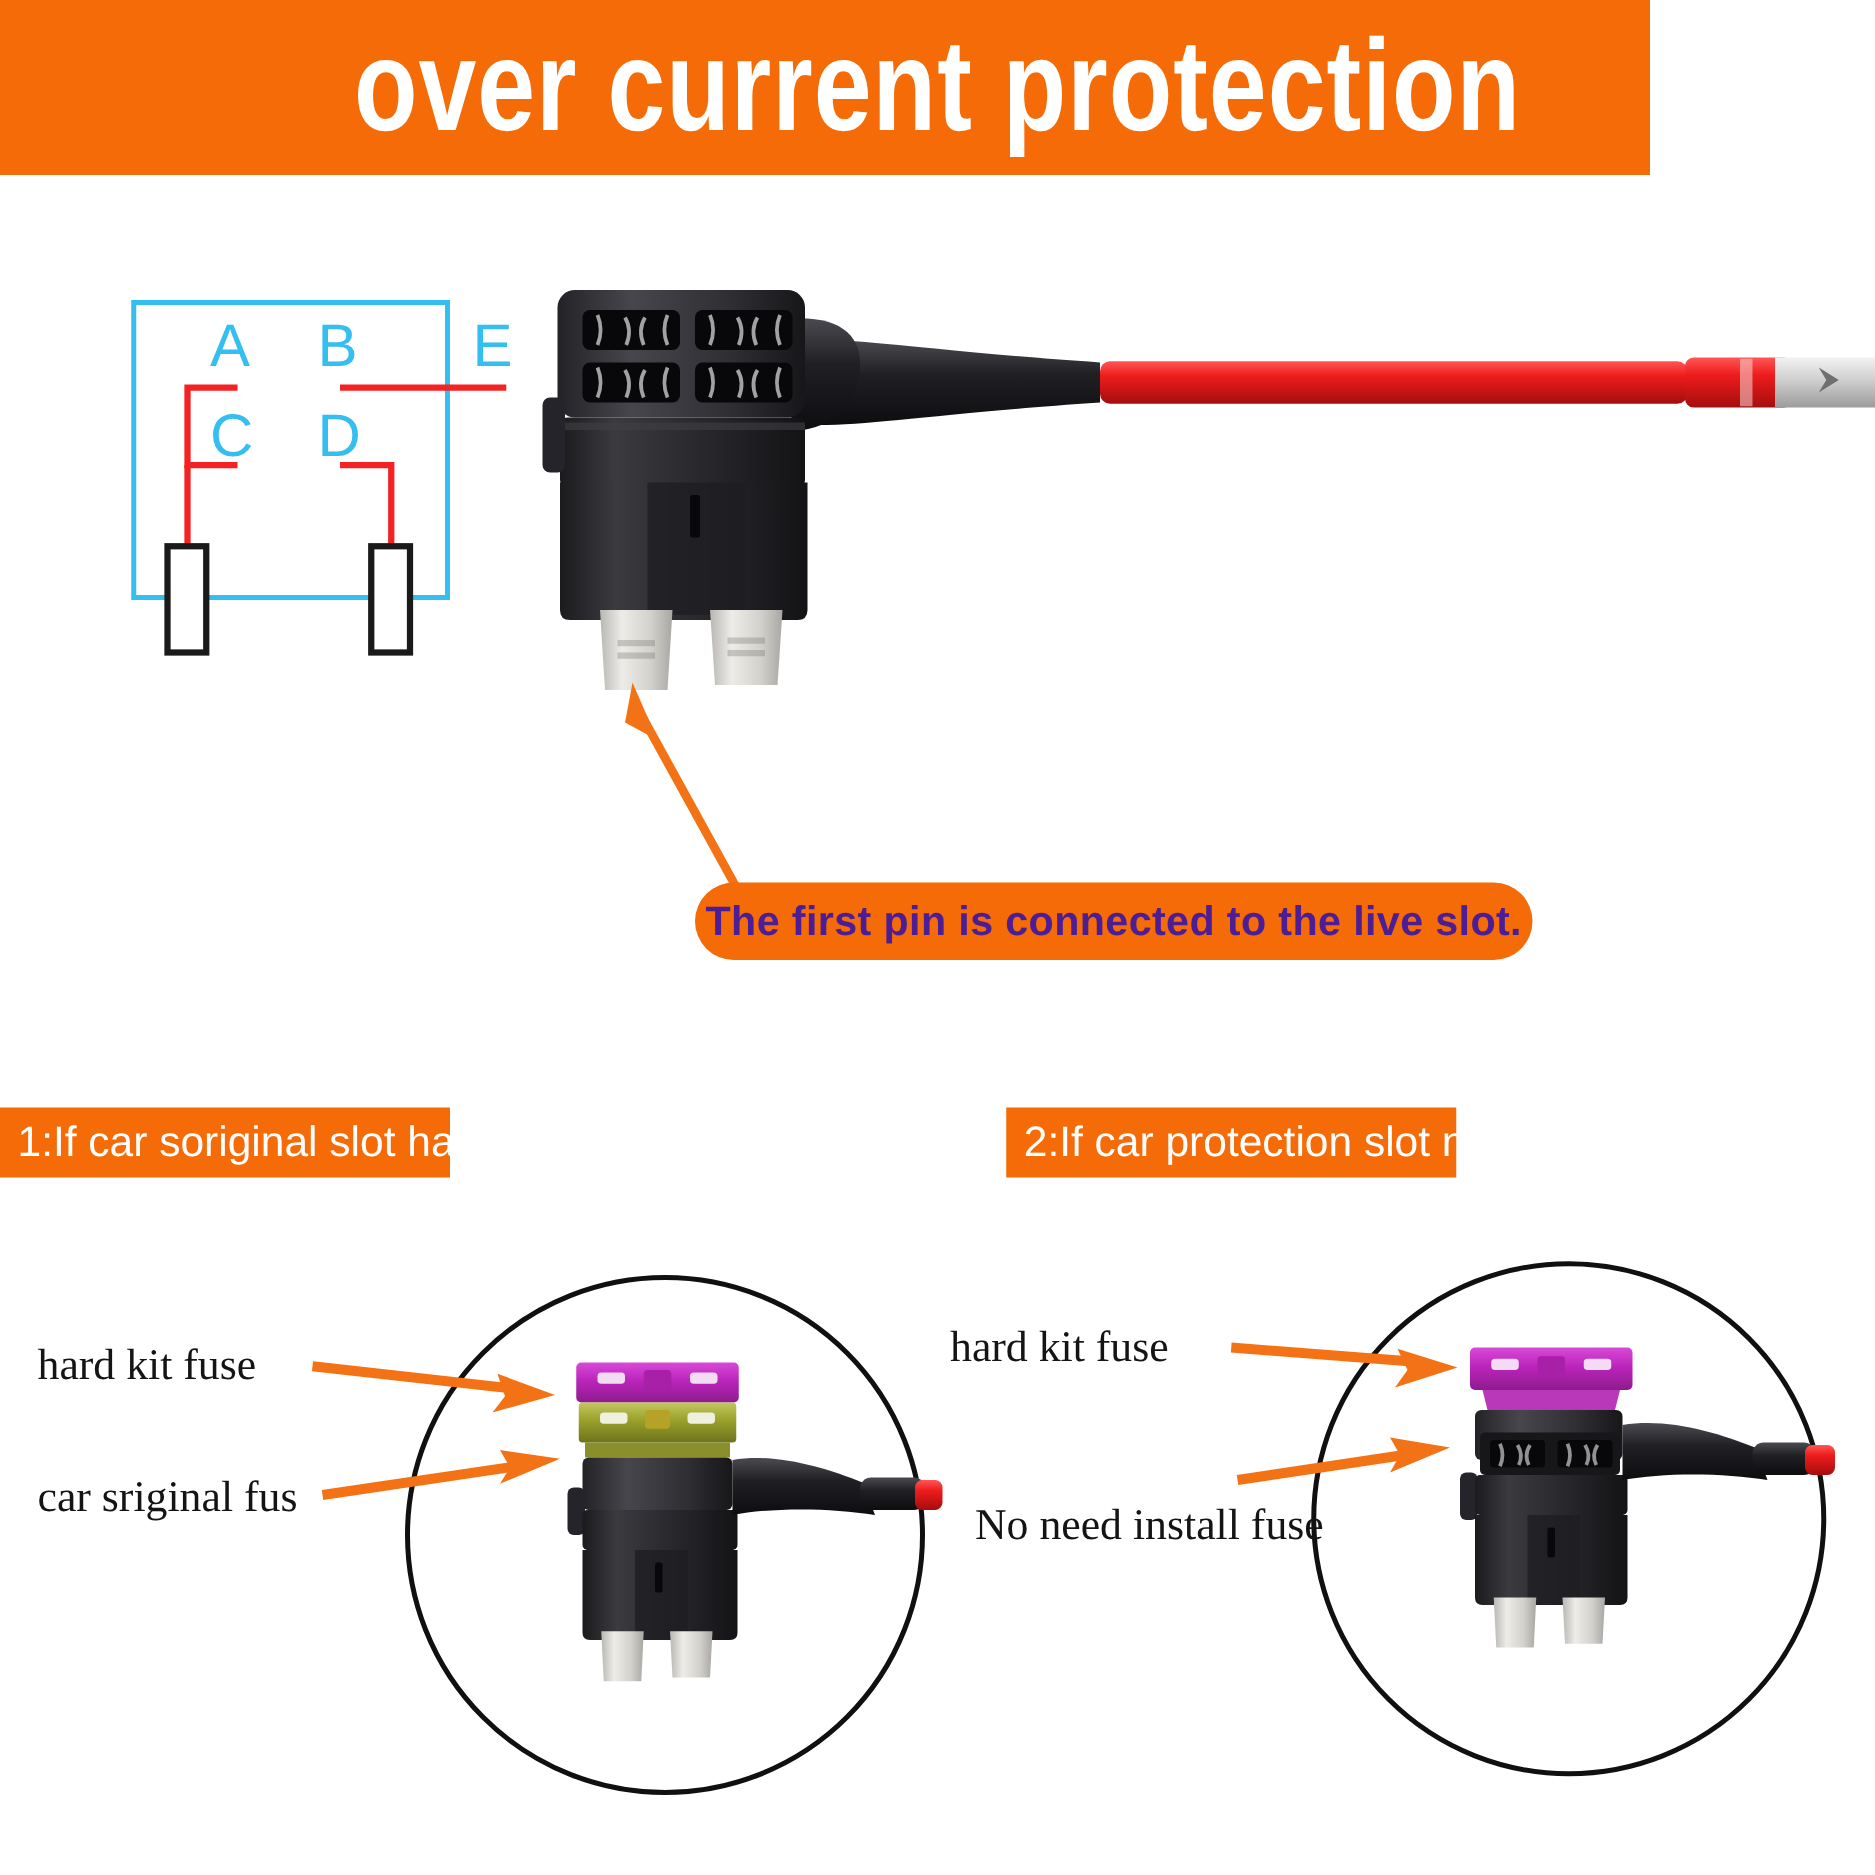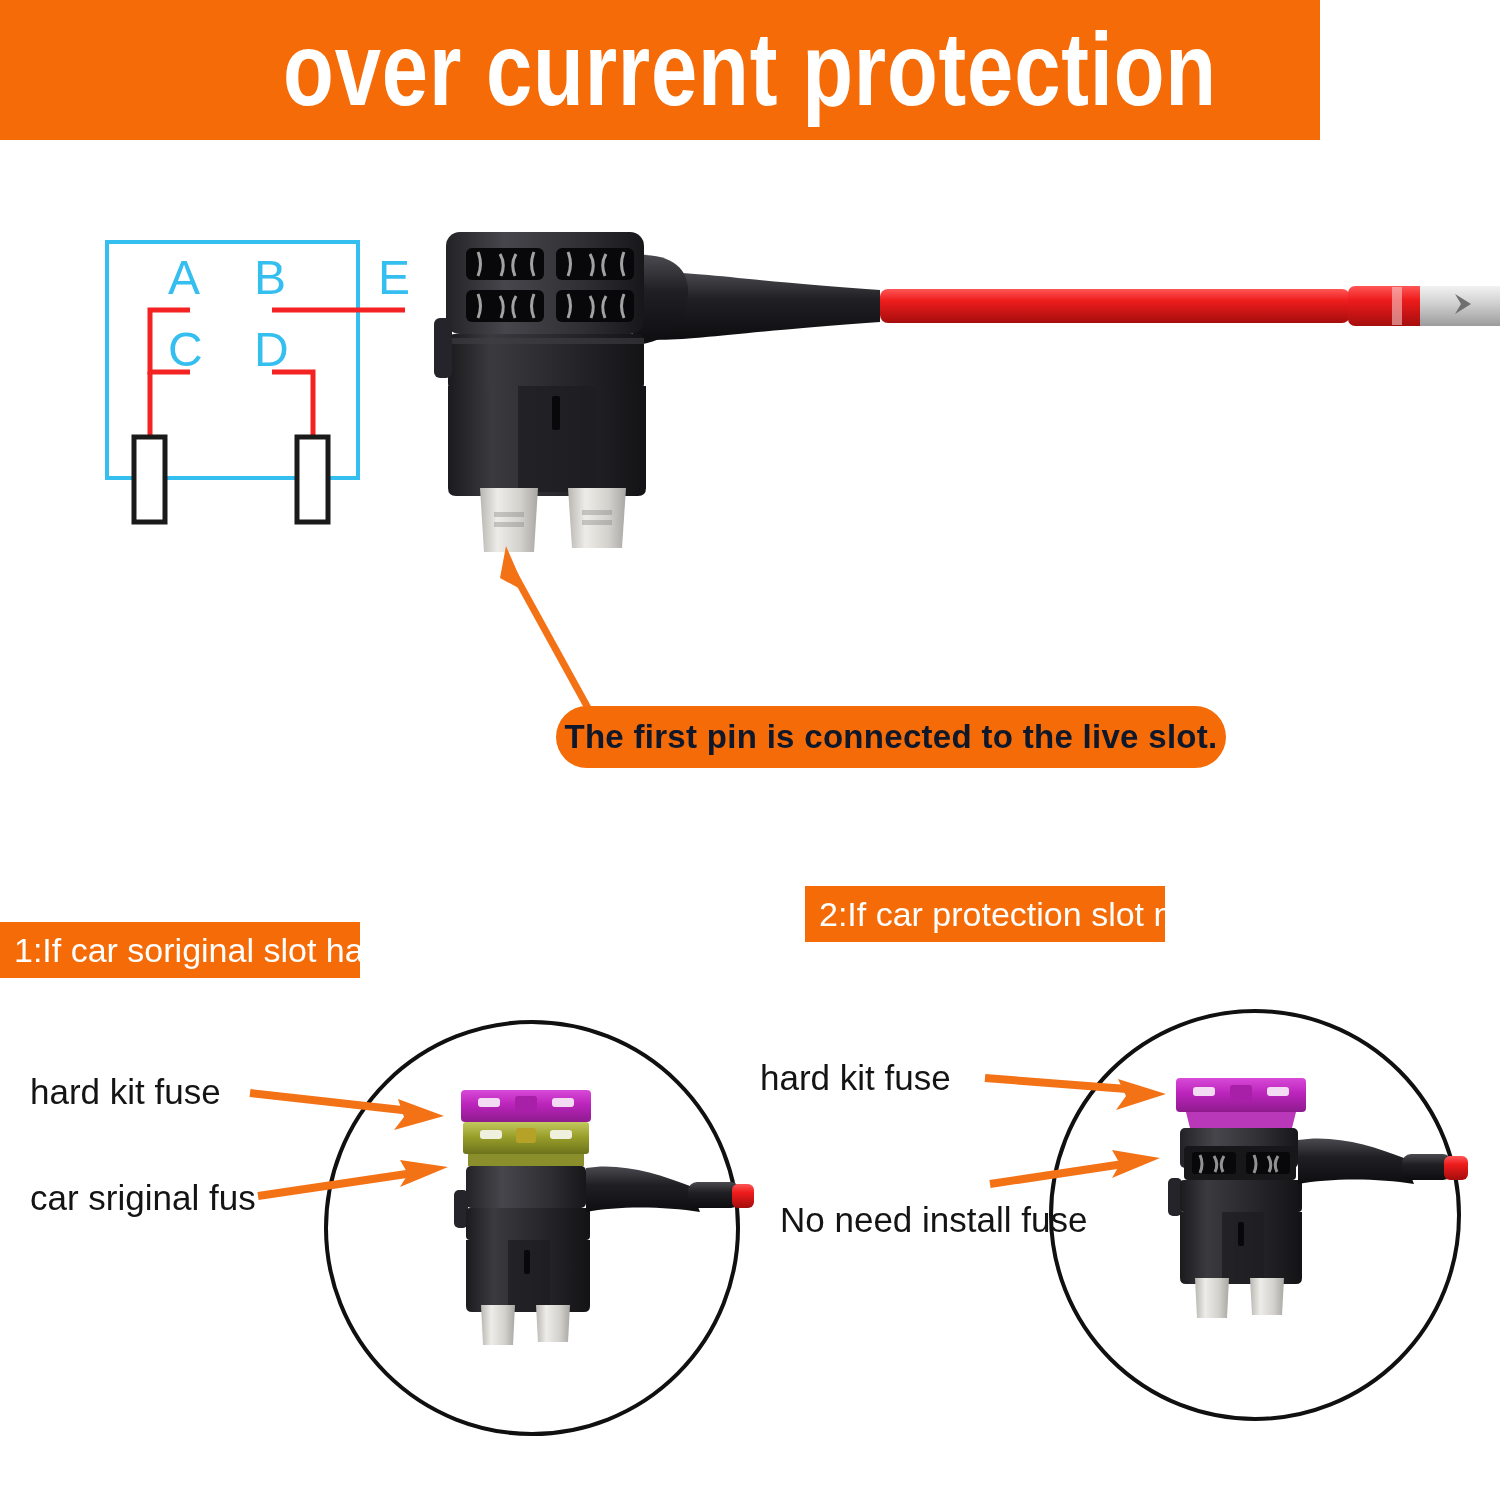--- a/index.html
+++ b/index.html
@@ -41,42 +41,42 @@
 
   
   .art { position: absolute; left: 0; top: 0; }
 
   
   .lbl {
     position: absolute;
     color: #141414;
     font-size: 35px;
     white-space: nowrap;
-    font-family: Liberation Sans, sans-serif;
+    font-family: Liberation Serif, serif;
   }
 
   
   .sec-head {
     position: absolute;
     background: #F46B07;
     color: #ffffff;
     font-size: 34px;
     line-height: 56px;
     height: 56px;
     padding: 0 14px;
     white-space: nowrap;
     box-sizing: border-box;
   }
 
   
   .callout {
     position: absolute;
     background: #F46B07;
     border-radius: 42px;
-    color: #0f172a;
+    color: #4c1d95;
     font-family: "Liberation Sans Narrow", "Liberation Sans", sans-serif;
     font-weight: bold;
     font-size: 33px;
     white-space: nowrap;
     display: flex;
     align-items: center;
     justify-content: center;
     letter-spacing: 0.3px;
   }
 </style>
@@ -292,21 +292,21 @@
 <div style="position:absolute;left:168px;top:250px;color:#35BEF0;font-size:48px;font-family:'Liberation Sans',sans-serif;">A</div>
 <div style="position:absolute;left:254px;top:250px;color:#35BEF0;font-size:48px;font-family:'Liberation Sans',sans-serif;">B</div>
 <div style="position:absolute;left:378px;top:250px;color:#35BEF0;font-size:48px;font-family:'Liberation Sans',sans-serif;">E</div>
 <div style="position:absolute;left:168px;top:322px;color:#35BEF0;font-size:48px;font-family:'Liberation Sans',sans-serif;">C</div>
 <div style="position:absolute;left:254px;top:322px;color:#35BEF0;font-size:48px;font-family:'Liberation Sans',sans-serif;">D</div>
 
 <div class="callout" style="left:556px;top:706px;width:670px;height:62px;">
   <span>The first pin is connected to the live slot.</span>
 </div>
 
-<div class="sec-head" style="left:0px;top:886px;width:360px;margin-top:36px;">
+<div class="sec-head" style="left:0px;top:886px;width:360px;">
   <span>1:If car soriginal slot have fuse</span>
 </div>
 <div class="sec-head" style="left:805px;top:886px;width:360px;">
   <span>2:If car protection slot no fuse</span>
 </div>
 
 <div class="lbl" style="left:30px;top:1072px;">hard kit fuse</div>
 <div class="lbl" style="left:30px;top:1178px;">car sriginal fus</div>
 
 <div class="lbl" style="left:760px;top:1058px;">hard kit fuse</div>

